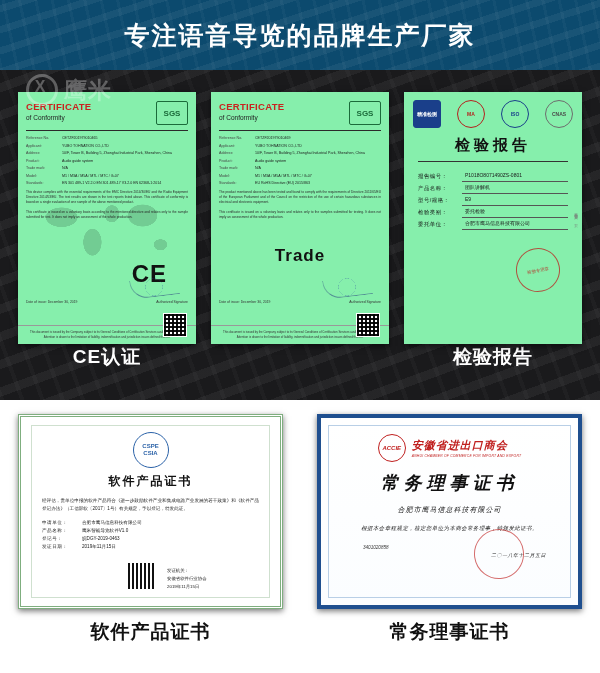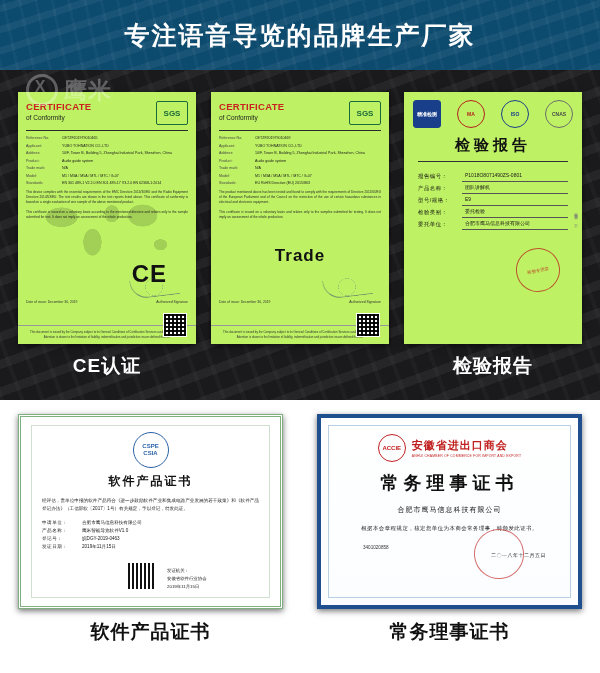--- a/index.html
+++ b/index.html
@@ -122,27 +122,26 @@
     justify-content: space-between;
     padding: 22px 18px 0 18px;
     box-sizing: border-box;
   }
   .cert-cell { width: 178px; }
   .cert-caption {
     color: #ffffff;
     font-size: 19px;
     font-weight: bold;
     text-align: center;
-    margin-top: 9px;
     letter-spacing: 1px;
   }
 
   
   .paper {
-    background: #bef264;
+    background: #86efac;
     box-shadow: 0 2px 6px rgba(0,0,0,0.55);
     position: relative;
     overflow: hidden;
     box-sizing: border-box;
   }
   .paper-a { width: 178px; height: 252px; }
 
   
   .cc-top {
     display: flex;
@@ -439,20 +438,21 @@
       repeating-linear-gradient(0deg, #111 0 2px, #fff 2px 4px);
   }
 
   
   .dc {
     border: 4px solid #1f4f8f;
     background:
       linear-gradient(#ffffff, #fbfdff);
     padding: 7px;
     position: relative;
+    font-style: italic;
   }
   .dc-inner {
     border: 1px solid #b9cfe6;
     height: 100%;
     box-sizing: border-box;
     padding: 6px 10px;
     position: relative;
     text-align: center;
   }
   .dc-head {

